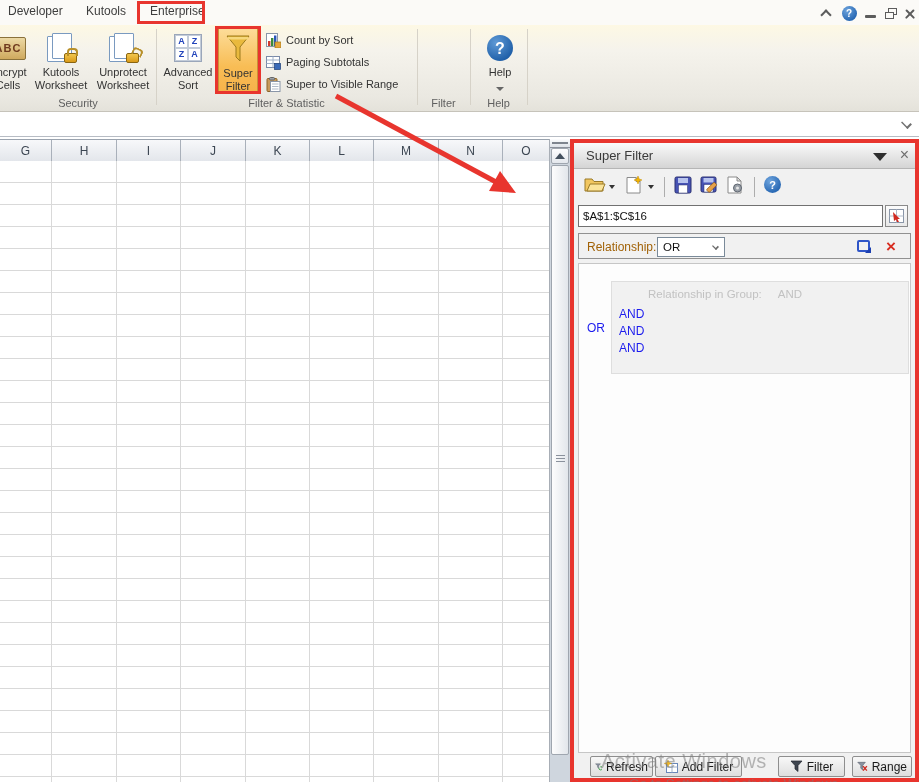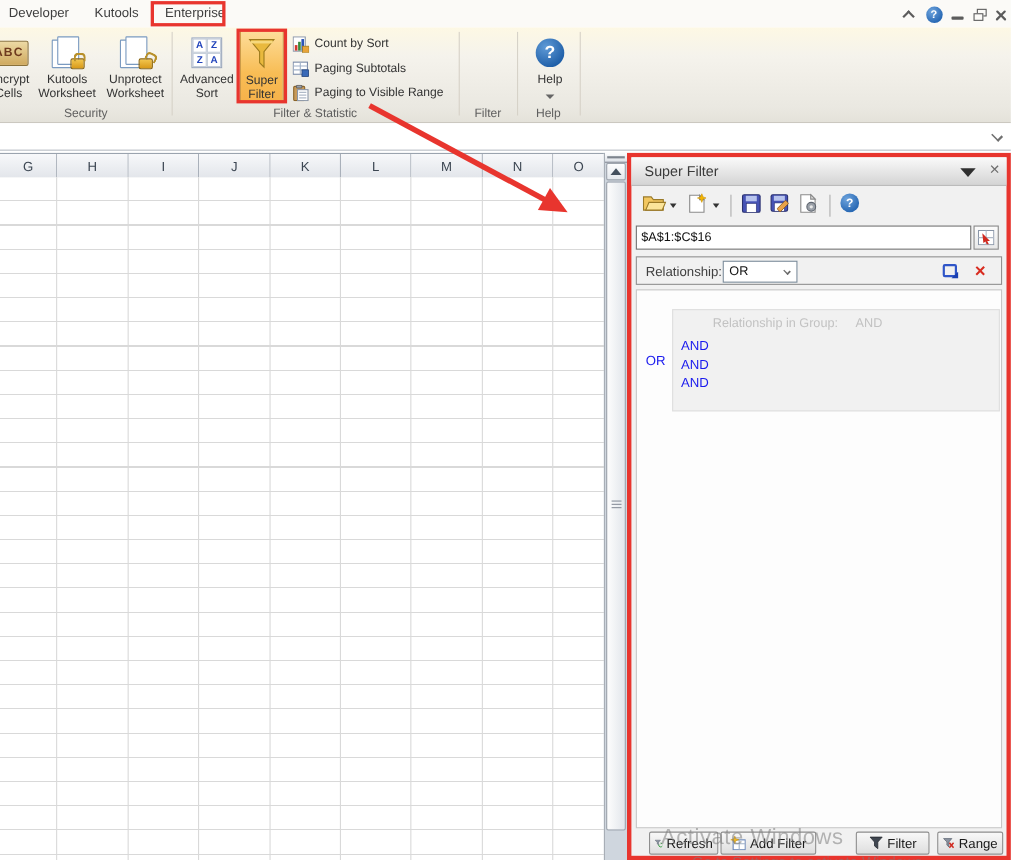--- a/index.html
+++ b/index.html
@@ -95,21 +95,21 @@
   .pclose{position:absolute;right:6px;top:0;font-size:16px;color:#6e6e6e;line-height:24px;}
   .ptools{position:absolute;left:0;top:29px;width:100%;height:30px;}
   .ptools .ti{position:absolute;top:4px;}
   .tsep{position:absolute;top:5px;width:1px;height:20px;background:#adadad;}
   .dcaret{position:absolute;top:13px;width:0;height:0;border-left:3.5px solid transparent;border-right:3.5px solid transparent;border-top:4px solid #333;}
   .rangerow{position:absolute;left:4px;top:62px;right:4px;height:22px;}
   .rangebox{position:absolute;left:0;top:0;right:28px;height:22px;background:#fff;border:1px solid #717171;
     font-size:11.5px;line-height:20px;padding-left:4px;color:#111;}
   .rangepick{position:absolute;right:3px;top:0;width:23px;height:22px;background:linear-gradient(#fcfcfc,#e8e8e8);border:1px solid #8a8a8a;display:flex;align-items:center;justify-content:center;}
   .relrow{position:absolute;left:4px;top:90px;right:4px;height:26px;border:1px solid #919191;background:#f1f1f1;}
-  .rellabel{position:absolute;left:8px;top:6px;font-size:12px;color:#404040;}
+  .rellabel{position:absolute;left:8px;top:6px;font-size:12px;color:#a16207;}
   .combo{position:absolute;left:78px;top:3px;width:68px;height:20px;background:#fff;border:1px solid #7a8a99;
     font-size:11.5px;line-height:18px;padding-left:5px;color:#111;}
   .combo .cchev{position:absolute;right:5px;top:5px;width:7px;height:7px;border-right:2px solid #6a6a6a;border-bottom:2px solid #6a6a6a;transform:rotate(45deg) scale(.8,.6);}
   .addgrp{position:absolute;right:40px;top:6px;width:13px;height:12px;border:2px solid #2f55c8;border-radius:2px;}
   .addgrp:after{content:"";position:absolute;right:-3px;bottom:-3px;width:0;height:0;border-left:6px solid transparent;border-top:6px solid #1b3fb0;transform:rotate(90deg);}
   .delx{position:absolute;right:14px;top:2px;font-size:17px;font-weight:bold;color:#d82c20;line-height:22px;}
   .workspace{position:absolute;left:4px;top:120px;right:4px;height:490px;background:#fdfdfd;border:1px solid #c6c6c6;}
   .orlabel{position:absolute;left:8px;top:57px;font-size:12px;color:var(--blue-link);}
   .grpbox{position:absolute;left:32px;top:17px;width:298px;height:93px;background:#f1f1f1;border:1px solid #dedede;}
   .grphead{position:absolute;left:36px;top:6px;font-size:11.5px;color:#c2c2c2;}
@@ -232,21 +232,21 @@
   </div>
   <div class="sbtn" style="top:50px">
     <svg width="15" height="15" viewBox="0 0 15 15">
       <rect x="1" y="1.5" width="10" height="13" rx="1" fill="#c89a5a" stroke="#8a6428"></rect>
       <rect x="3.5" y="0.5" width="5" height="2.5" rx="1" fill="#9aa0a8" stroke="#666"></rect>
       <rect x="4.5" y="4.5" width="9.5" height="10" fill="#fff" stroke="#8a96a8"></rect>
       <line x1="6" y1="7" x2="12.5" y2="7" stroke="#b0bac8"></line>
         <line x1="6" y1="9.5" x2="12.5" y2="9.5" stroke="#b0bac8"></line>
         <line x1="6" y1="12" x2="12.5" y2="12" stroke="#b0bac8"></line>
     </svg>
-    <span>Paging to Visible Range</span>
+    <span>Super to Visible Range</span>
   </div>
   <div class="gsep" style="left:417px"></div>
 
   <div class="gsep" style="left:470px"></div>
 
   <div class="rbtn" style="left:478px;width:44px">
     <div class="ic">
         <span class="qball">?</span>
       </div>
     <div>Help</div>

